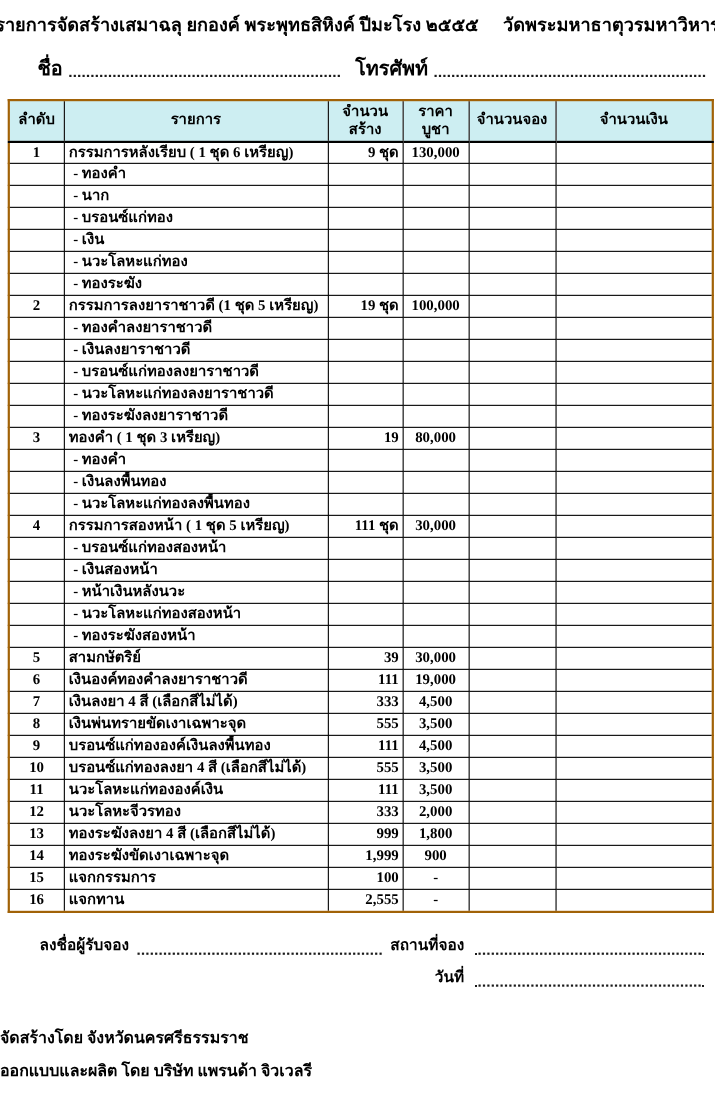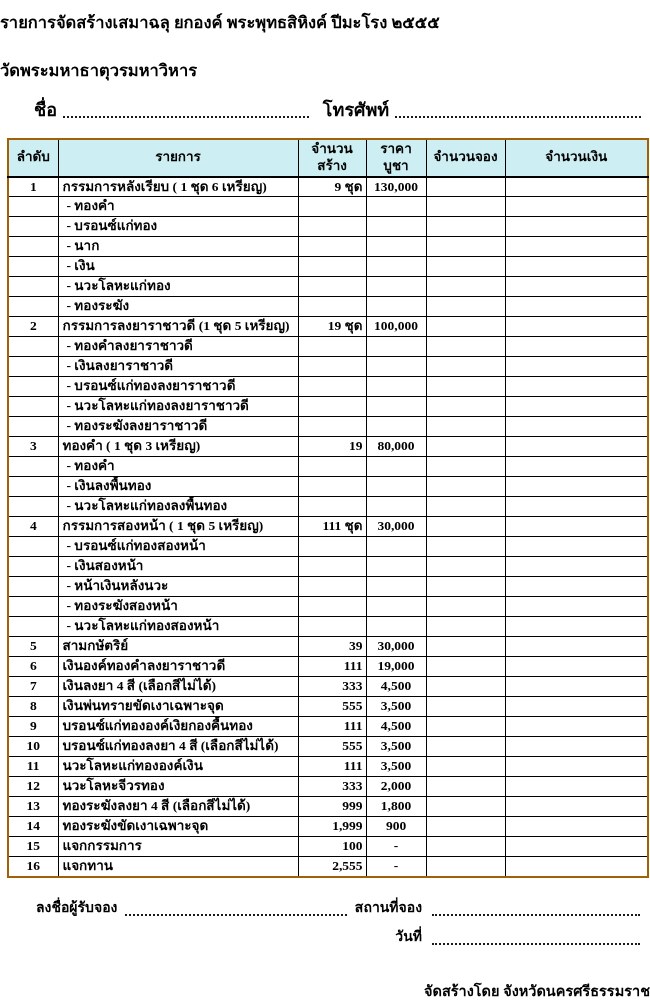--- a/index.html
+++ b/index.html
@@ -12,21 +12,20 @@
     color:#000;
     overflow:hidden;
   }
   .page { width:650px; height:1003px; position:relative; }
 
   .doc-title {
     display:flex; justify-content:center; align-items:flex-start; gap:22px;
     padding-top:9px;
     font-size:16.5px;
     white-space:nowrap;
-    flex-direction:column;
   }
 
   .name-line {
     display:flex; align-items:center;
     margin:12px 9px 0 34px;
     font-size:18px;
   }
   .name-line .lbl { white-space:nowrap; }
   .dots {
     border-bottom:2px dotted #1a1a1a;
@@ -67,21 +66,21 @@
   td.total-label { text-align:left; padding-left:8px !important; }
 
   .sign-block { margin:18px 10px 0 36px; font-size:14px; }
   .sign-row { display:flex; align-items:flex-end; }
   .sign-row .lbl { white-space:nowrap; }
   .sign-row .dots-sign { flex:1; margin:0 8px 2px 8px; }
   .sign-row .dots-right { width:208px; margin:0 0 2px 10px; }
   .sign-row.second { justify-content:flex-end; margin-top:7px; }
   .sign-row.second .lbl { margin-right:0; }
 
-  .center-line { text-align:right; font-size:14.5px; }
+  .center-line { text-align:left; font-size:14.5px; }
   .made-by   { margin-top:32px; }
   .design-by { margin-top:7px; }
 </style>
 </head>
 <body>
 
 <div class="page">
 
   <div class="doc-title">
     <span>รายการจัดสร้างเสมาฉลุ ยกองค์ พระพุทธสิหิงค์ ปีมะโรง ๒๕๕๕</span>
@@ -132,29 +131,29 @@
         <tr>
           <td class="c-no"></td>
           <td class="c-item sub">- ทองคำ</td>
           <td class="c-qty"></td>
           <td class="c-price"></td>
           <td class="c-reserve"></td>
           <td class="c-amount"></td>
         </tr>
         <tr>
           <td class="c-no"></td>
+          <td class="c-item sub">- นาก</td>
+          <td class="c-qty"></td>
+          <td class="c-price"></td>
+          <td class="c-reserve"></td>
+          <td class="c-amount"></td>
+        </tr>
+        <tr>
+          <td class="c-no"></td>
           <td class="c-item sub">- บรอนซ์แก่ทอง</td>
-          <td class="c-qty"></td>
-          <td class="c-price"></td>
-          <td class="c-reserve"></td>
-          <td class="c-amount"></td>
-        </tr>
-        <tr>
-          <td class="c-no"></td>
-          <td class="c-item sub">- นาก</td>
           <td class="c-qty"></td>
           <td class="c-price"></td>
           <td class="c-reserve"></td>
           <td class="c-amount"></td>
         </tr>
         <tr>
           <td class="c-no"></td>
           <td class="c-item sub">- เงิน</td>
           <td class="c-qty"></td>
           <td class="c-price"></td>
@@ -284,29 +283,29 @@
         <tr>
           <td class="c-no"></td>
           <td class="c-item sub">- หน้าเงินหลังนวะ</td>
           <td class="c-qty"></td>
           <td class="c-price"></td>
           <td class="c-reserve"></td>
           <td class="c-amount"></td>
         </tr>
         <tr>
           <td class="c-no"></td>
+          <td class="c-item sub">- นวะโลหะแก่ทองสองหน้า</td>
+          <td class="c-qty"></td>
+          <td class="c-price"></td>
+          <td class="c-reserve"></td>
+          <td class="c-amount"></td>
+        </tr>
+        <tr>
+          <td class="c-no"></td>
           <td class="c-item sub">- ทองระฆังสองหน้า</td>
-          <td class="c-qty"></td>
-          <td class="c-price"></td>
-          <td class="c-reserve"></td>
-          <td class="c-amount"></td>
-        </tr>
-        <tr>
-          <td class="c-no"></td>
-          <td class="c-item sub">- นวะโลหะแก่ทองสองหน้า</td>
           <td class="c-qty"></td>
           <td class="c-price"></td>
           <td class="c-reserve"></td>
           <td class="c-amount"></td>
         </tr>
         <tr>
           <td class="c-no">5</td>
           <td class="c-item">สามกษัตริย์</td>
           <td class="c-qty">39</td>
           <td class="c-price">30,000</td>
@@ -332,21 +331,21 @@
         <tr>
           <td class="c-no">8</td>
           <td class="c-item">เงินพ่นทรายขัดเงาเฉพาะจุด</td>
           <td class="c-qty">555</td>
           <td class="c-price">3,500</td>
           <td class="c-reserve"></td>
           <td class="c-amount"></td>
         </tr>
         <tr>
           <td class="c-no">9</td>
-          <td class="c-item">บรอนซ์แก่ทององค์เงิยกองคื้นทอง</td>
+          <td class="c-item">บรอนซ์แก่ทององค์เงินลงพื้นทอง</td>
           <td class="c-qty">111</td>
           <td class="c-price">4,500</td>
           <td class="c-reserve"></td>
           <td class="c-amount"></td>
         </tr>
         <tr>
           <td class="c-no">10</td>
           <td class="c-item">บรอนซ์แก่ทองลงยา 4 สี (เลือกสีไม่ได้)</td>
           <td class="c-qty">555</td>
           <td class="c-price">3,500</td>

